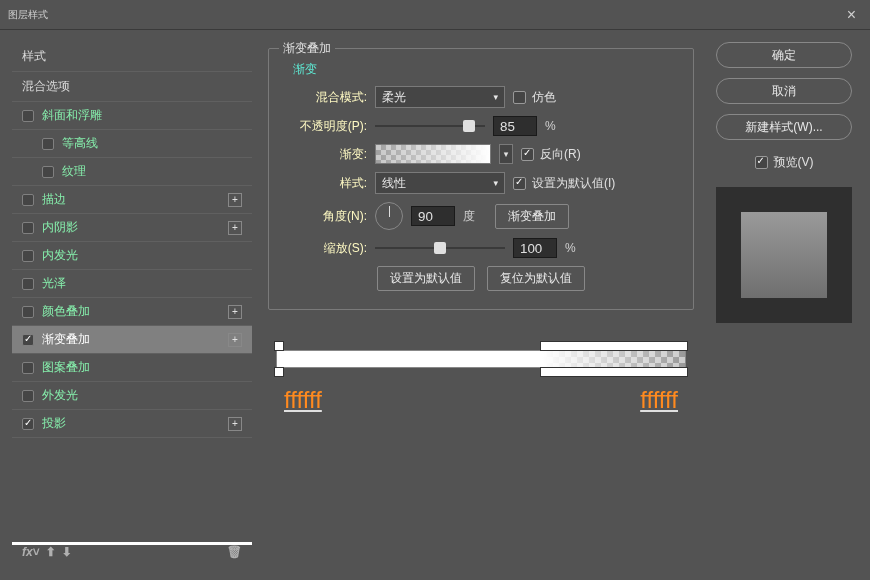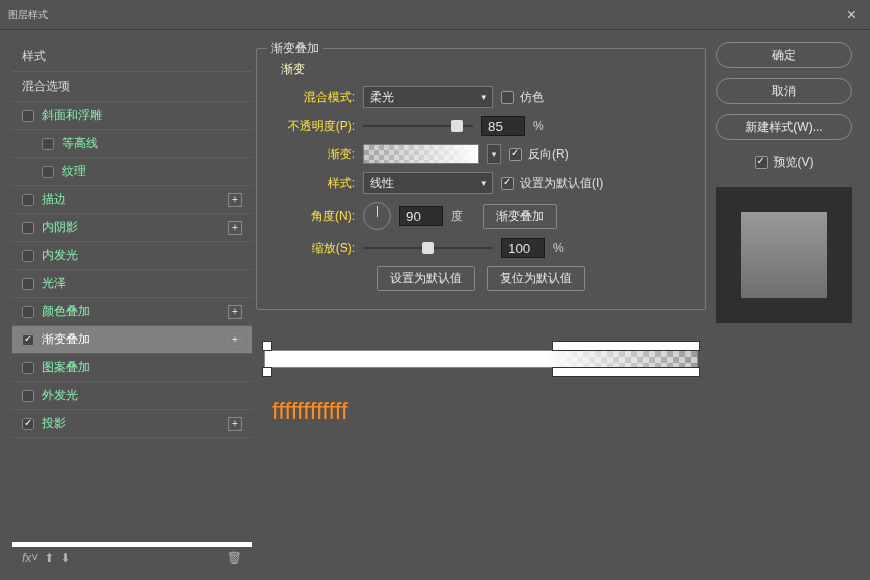--- a/index.html
+++ b/index.html
@@ -3,44 +3,44 @@
 <meta charset="utf-8">
 <style>
 * { box-sizing: border-box; margin: 0; padding: 0; font-family: "Microsoft YaHei", sans-serif; }
 body { background: #535353; width: 870px; height: 580px; color: #e0e0e0; font-size: 12px; overflow: hidden; }
 
 
 .titlebar { background: #535353; height: 30px; display: flex; align-items: center; padding: 0 8px; border-bottom: 1px solid #3a3a3a; }
 .titlebar .title { font-size: 10px; color: #d0d0d0; }
 .titlebar .close { margin-left: auto; font-size: 16px; color: #d0d0d0; cursor: pointer; padding: 0 6px; }
 
-.main { display: flex; height: calc(100% - 30px); padding: 12px; gap: 4px; }
+.main { display: flex; height: calc(100% - 30px); padding: 12px; gap: 16px; }
 
 
 .sidebar { width: 240px; display: flex; flex-direction: column; }
 .sidebar-list { flex: 1; background: #535353; }
 .sb-header { padding: 6px 10px; color: #d8d8d8; font-size: 12px; border-bottom: 1px solid #606060; }
 .sb-item { display: flex; align-items: center; padding: 5px 10px; border-bottom: 1px solid #606060; cursor: pointer; }
 .sb-item.indent { padding-left: 30px; }
 .sb-item input[type=checkbox] { margin-right: 8px; width: 12px; height: 12px; accent-color: #404040; border: 1px solid #808080; }
 .sb-item .label { flex: 1; color: #86efac; }
 .sb-item .plus { width: 14px; height: 14px; border: 1px solid #888; display: flex; align-items: center; justify-content: center; font-size: 10px; margin-left: 4px; cursor: pointer; }
 .sb-item.active { background: #808080; }
 .sb-item.active .label { color: #fff; }
-.sb-footer { height: 26px; display: flex; align-items: center; padding: 0 10px; border-top: 5px solid #ffffff; gap:6px; }
+.sb-footer { height: 26px; display: flex; align-items: flex-start; padding: 0 10px; border-top: 3px solid #ffffff; gap:6px;font-weight:bold; }
 .sb-footer .ic { color: #b0b0b0; font-size: 12px; cursor: pointer; }
 .sb-footer .trash { margin-left:auto; }
 
 
 .center { flex: 1; position: relative; }
 .fieldset { border: 1px solid #7a7a7a; border-radius: 2px; padding: 12px 14px 18px; position: relative; margin-top: 6px; }
 .fieldset-label { position: absolute; top: -9px; left: 10px; background: #535353; padding: 0 4px; color: #e0e0e0; font-size: 12px; }
-.inner-label { color: #fef9c3; font-size: 12px; margin-bottom: 8px; padding-left: 10px; }
+.inner-label { color: #5eead4; font-size: 12px; margin-bottom: 8px; padding-left: 10px; }
 .row { display: flex; align-items: center; margin-bottom: 8px; gap: 8px; }
-.row .lbl { width: 84px; text-align: right; color: #fde047; }
+.row .lbl { width: 84px; text-align: right; color: #fef9c3; }
 .select { background: #454545; border: 1px solid #7a7a7a; color: #e8e8e8; padding: 2px 6px; width: 130px; height: 22px; display: flex; align-items: center; justify-content: space-between; cursor: pointer; }
 .select .chev { font-size: 9px; }
 .grad-swatch { width: 116px; height: 20px; border: 1px solid #7a7a7a;
   background: linear-gradient(to right, rgba(255,255,255,0.2), #fff),
   repeating-conic-gradient(#888 0 25%, #bbb 0 50%) 0 0/10px 10px;
   cursor:pointer;
 }
 .chev-btn { border:1px solid #7a7a7a; background:#454545; height:20px; width:14px; display:flex; align-items:center; justify-content:center; font-size:9px; cursor:pointer; }
 .chk { display: flex; align-items: center; gap: 6px; }
 .chk input { width: 13px; height: 13px; accent-color: #404040; }
@@ -61,21 +61,21 @@
 .grad-bar { height: 18px; border: 1px solid #888;
   background: linear-gradient(to right, #fff 0%, #fff 65%, rgba(255,255,255,0) 100%),
   repeating-conic-gradient(#999 0 25%, #ccc 0 50%) 0 0/12px 12px;
 }
 .stop { position:absolute; width:10px; height:10px; background:#fff; border:1px solid #333; }
 .stop.top { top:-9px; }
 .stop.bot { bottom:-9px; }
 .stop.left { left:-2px; }
 .stop.right { right:-2px; }
 .ff-label { font-family: sans-serif; font-size: 24px; color: #ff8a1f; font-weight: 500; }
-.ff-row { display:flex; padding: 0 8px; margin-top: 29px; }
+.ff-row { display:flex; justify-content:space-between; padding: 0 8px; margin-top: 18px; text-decoration: underline; }
 
 
 .right { width: 148px; display: flex; flex-direction: column; gap: 10px; align-items:center; }
 .r-btn { width: 136px; height: 26px; border: 1px solid #888; border-radius: 13px; background: #535353; color: #e8e8e8; display:flex; align-items:center; justify-content:center; cursor:pointer; font-size:12px; }
 .preview-chk { display:flex; align-items:center; gap:6px; margin-top:4px; }
 .preview-chk input { width:13px; height:13px; accent-color:#404040; }
 .preview-box { width: 136px; height: 136px; background: #2f2f2f; display:flex; align-items:center; justify-content:center; margin-top:6px; }
 .preview-inner { width: 86px; height: 86px; background: linear-gradient(to bottom, #9a9a9a, #6f6f6f); }
 
 input[type=checkbox] { appearance:none; border:1px solid #999; background:#454545; border-radius:2px; position:relative; }

